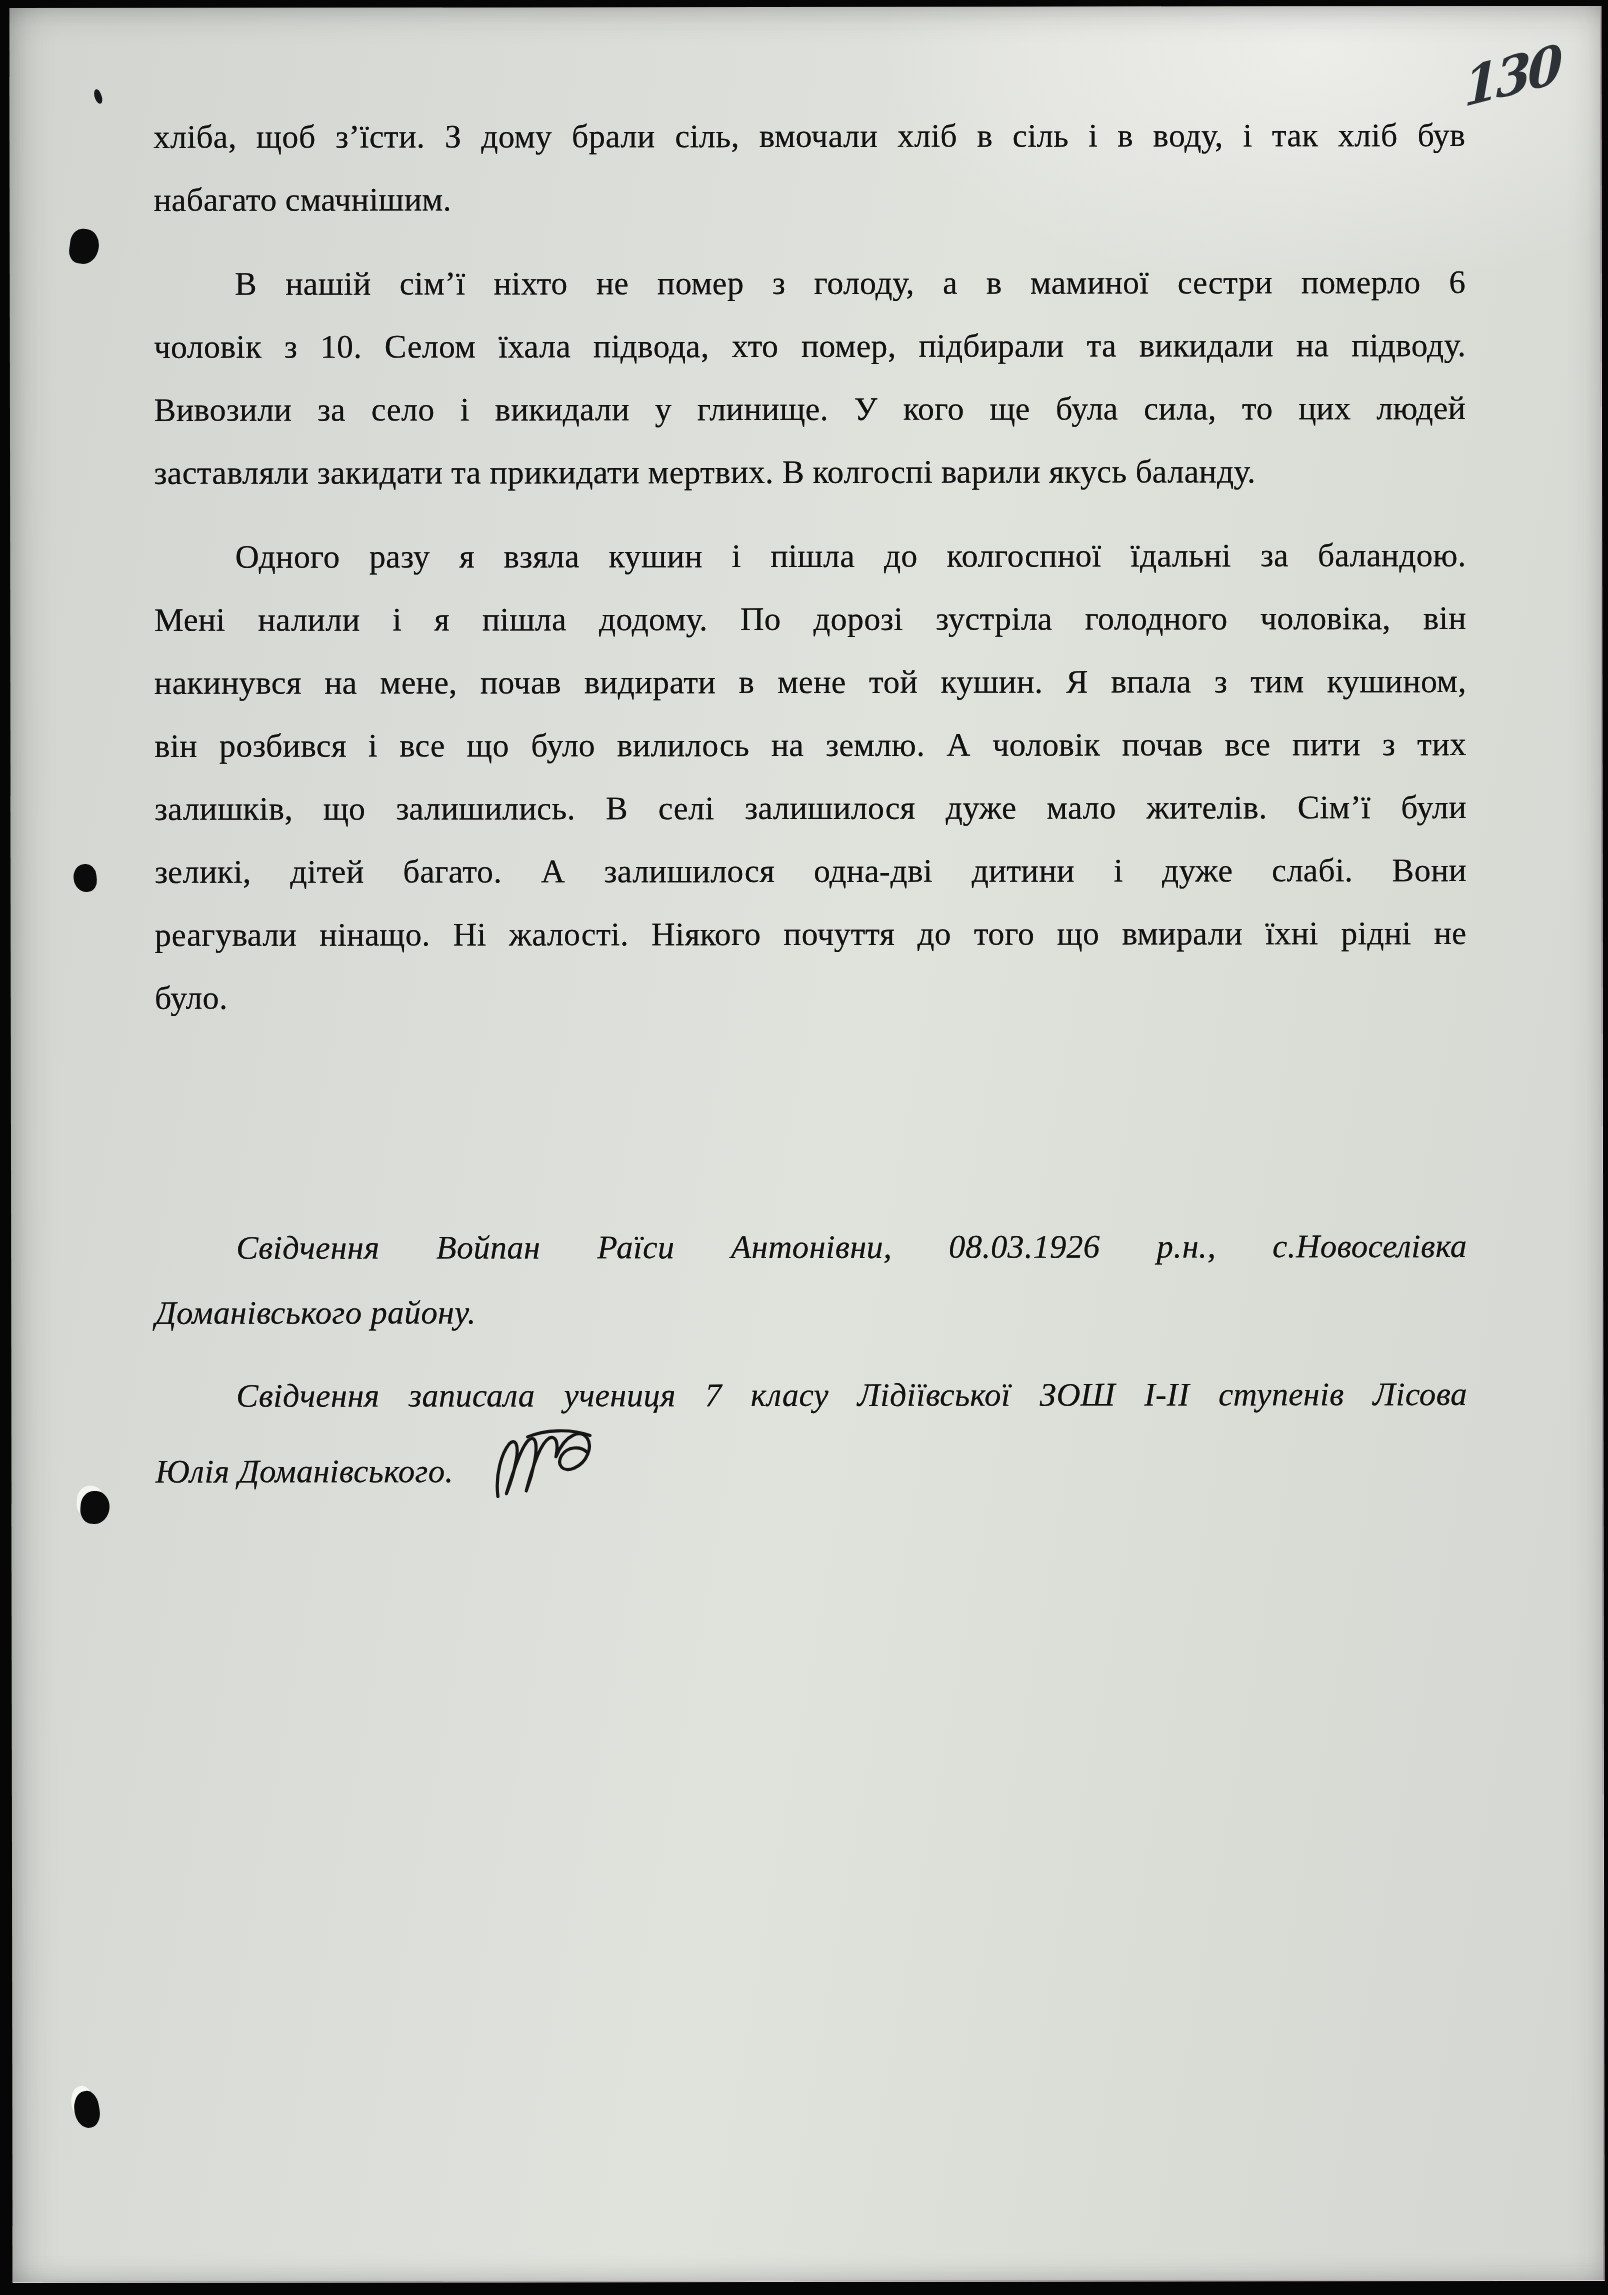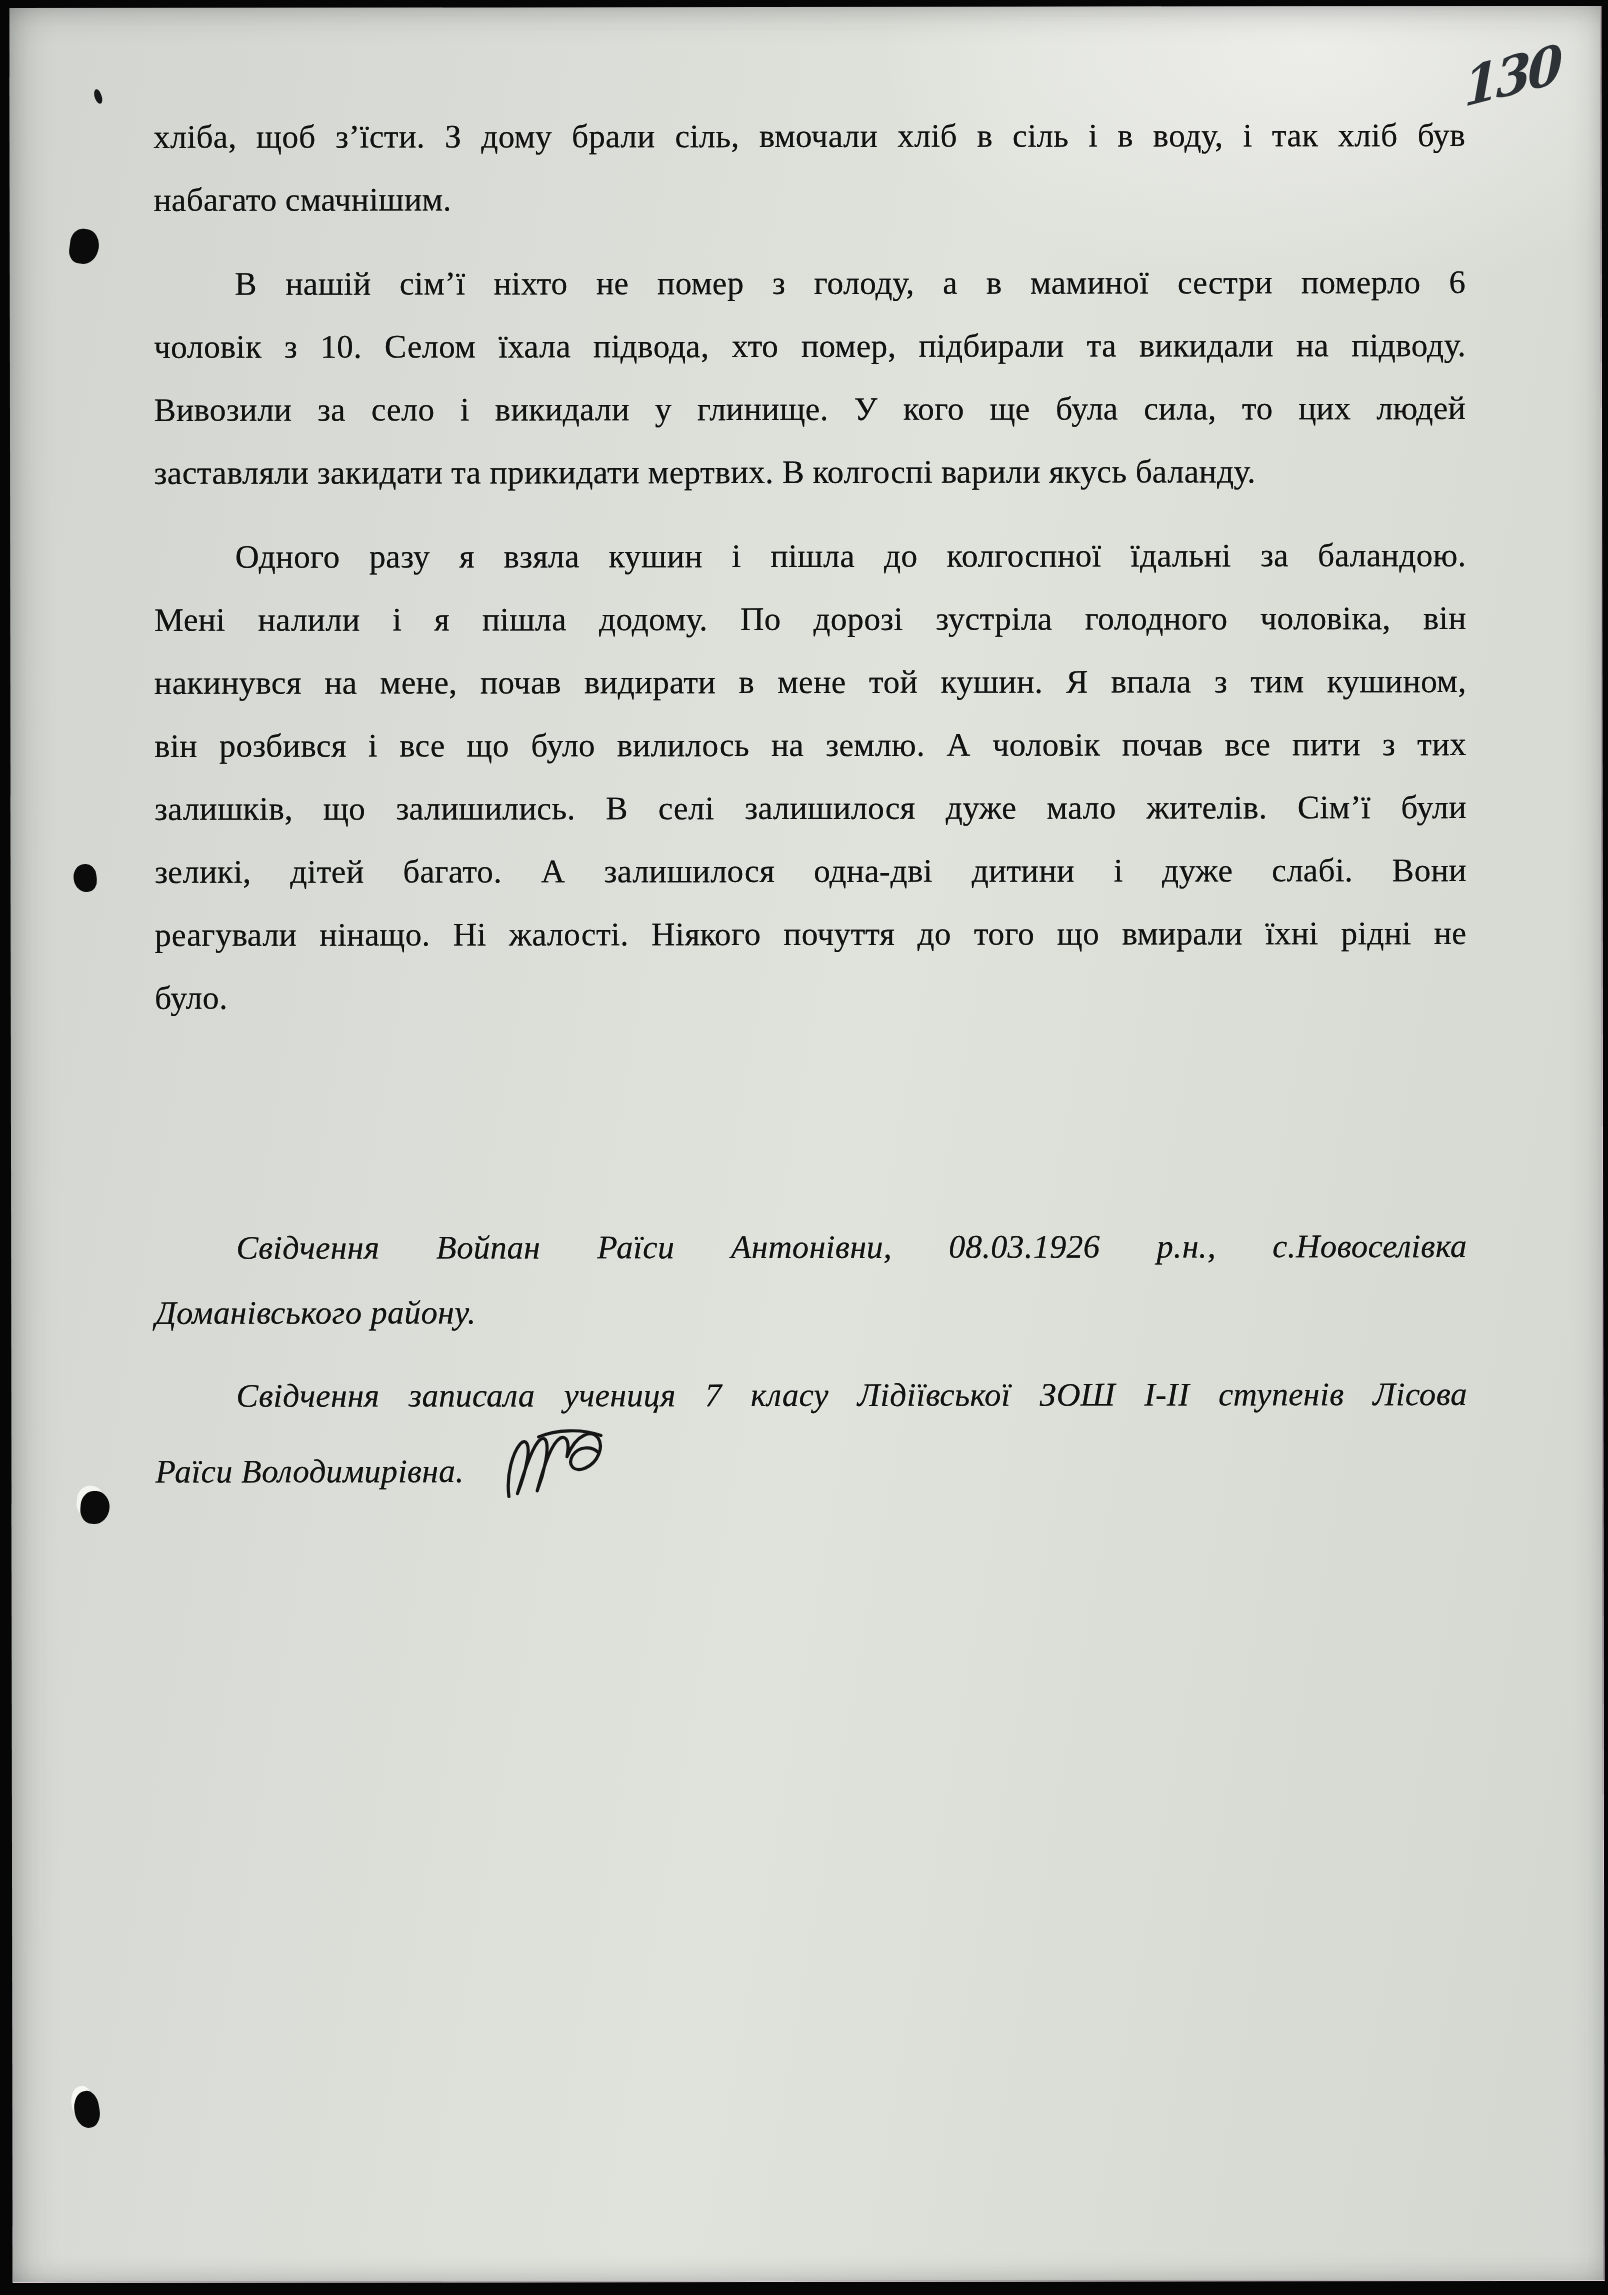--- a/index.html
+++ b/index.html
@@ -147,21 +147,21 @@
       <div class="ln just">залишків, що залишились. В селі залишилося дуже мало жителів. Сім’ї були</div>
       <div class="ln just">зеликі, дітей багато. А залишилося одна-дві дитини і дуже слабі. Вони</div>
       <div class="ln just">реагували нінащо. Ні жалості. Ніякого почуття до того що вмирали їхні рідні не</div>
       <div class="ln">було.</div>
 
       <div class="ln attr just ind attr-block">Свідчення Войпан Раїси Антонівни, 08.03.1926 р.н., с.Новоселівка</div>
       <div class="ln attr">Доманівського району.</div>
 
       <div class="ln attr just ind attr-start">Свідчення записала учениця 7 класу Лідіївської ЗОШ І-ІІ ступенів Лісова</div>
       <div class="ln attr">
-        <span>Раїси Володимирівна.</span><svg class="signature" viewBox="0 0 150 110">
+        <span>Юлія Доманівського.</span><svg class="signature" viewBox="0 0 150 110">
           <path d="M10 96 C6 64 16 34 26 22 C34 13 40 22 36 44 C33 62 26 82 22 92 C34 52 44 24 54 16 C64 9 66 24 62 46 C59 62 54 78 50 88 C60 50 72 20 82 14 C92 9 96 20 92 40 C106 6 128 2 136 14 C144 26 136 48 118 56 C102 63 92 52 100 38 C108 26 126 24 136 34"></path>
           <path d="M52 12 C76 2 112 0 140 10"></path>
         </svg>
       </div>
 
     </div>
   </div>
 </div>
 
 

